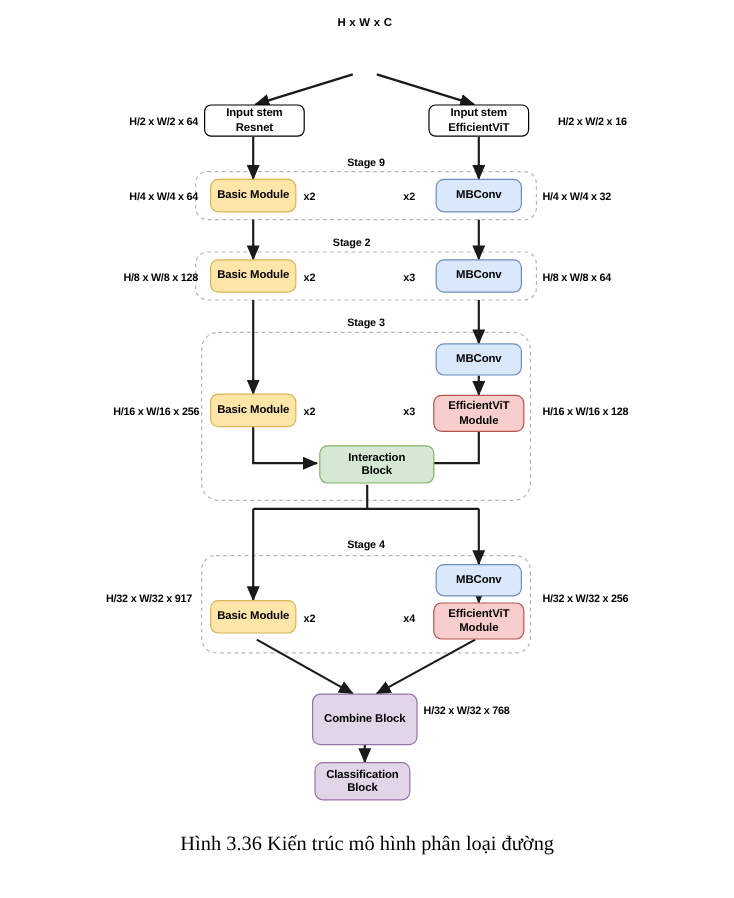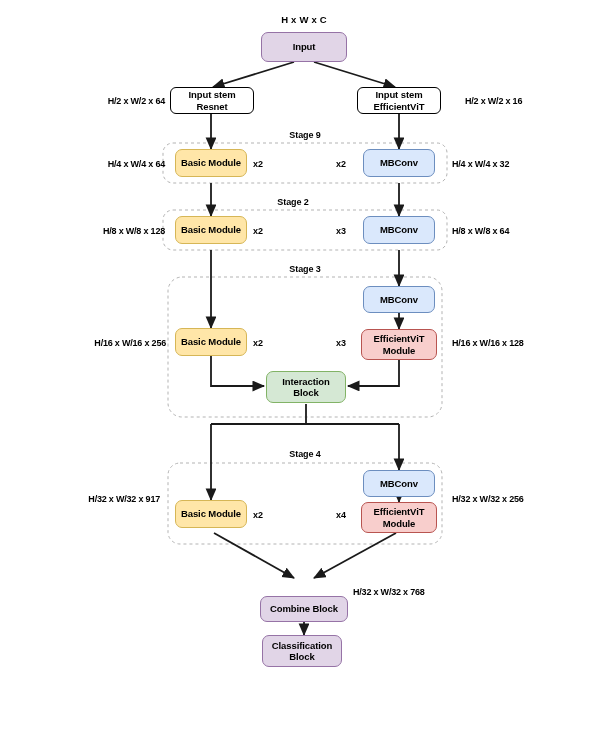--- a/index.html
+++ b/index.html
@@ -148,23 +148,20 @@
 
       <path d="M214,533 L294,578" marker-end="url(#arrowhead)"></path>
       <path d="M396,533 L314,578" marker-end="url(#arrowhead)"></path>
 
       <path d="M304,604 L304,635" marker-end="url(#arrowhead)"></path>
     </g>
   </svg>
 
   <div class="top-label" style="left:254px; top:14px; width:100px;">H x W x C</div>
 
-  <div class="node-box" style="left:261px; top:32px; width:86px; height:30px; background:#e1d5e7; border-color:#9673a6;">
-    <span>Input</span>
-  </div>
 
   <div class="node-box plain" style="left:170px; top:87px; width:84px; height:27px; background:#ffffff; border-color:#000000;">
     <div>
       <div>Input stem</div>
       <div>Resnet</div>
     </div>
   </div>
   <div class="node-box plain" style="left:357px; top:87px; width:84px; height:27px; background:#ffffff; border-color:#000000;">
     <div>
       <div>Input stem</div>
@@ -205,21 +202,21 @@
   </div>
   <div class="node-box" style="left:175px; top:328px; width:72px; height:28px; background:#ffe6a8; border-color:#d6b656;">
     <span>Basic Module</span>
   </div>
   <div class="node-box" style="left:361px; top:329px; width:76px; height:31px; background:#f8cecc; border-color:#b85450;">
     <div>
       <div>EfficientViT</div>
       <div>Module</div>
     </div>
   </div>
-  <div class="node-box" style="left:266px; top:371px; width:80px; height:32px; background:#d5e8d4; border-color:#82b366;align-items:center;">
+  <div class="node-box" style="left:266px; top:371px; width:96px; height:32px; background:#d5e8d4; border-color:#82b366;align-items:center;">
     <div>
       <div>Interaction</div>
       <div>Block</div>
     </div>
   </div>
   <div class="mult-label" style="left:253px; top:338px;">x2</div>
   <div class="mult-label" style="left:336px; top:338px;">x3</div>
   <div class="dim-label right-align" style="left:74px; top:338px; width:92px;">H/16 x W/16 x 256</div>
   <div class="dim-label" style="left:452px; top:338px;">H/16 x W/16 x 128</div>
 
@@ -234,26 +231,27 @@
     <div>
       <div>EfficientViT</div>
       <div>Module</div>
     </div>
   </div>
   <div class="mult-label" style="left:253px; top:510px;">x2</div>
   <div class="mult-label" style="left:336px; top:510px;">x4</div>
   <div class="dim-label right-align" style="left:68px; top:494px; width:92px;">H/32 x W/32 x 917</div>
   <div class="dim-label" style="left:452px; top:494px;">H/32 x W/32 x 256</div>
 
-  <div class="node-box" style="left:260px; top:596px; width:88px; height:26px; background:#e1d5e7; border-color:#9673a6;">
+  <div class="node-box" style="left:260px; top:578px; width:88px; height:43px; background:#e1d5e7; border-color:#9673a6;">
     <span>Combine Block</span>
   </div>
   <div class="dim-label" style="left:353px; top:587px;">H/32 x W/32 x 768</div>
 
   <div class="node-box" style="left:262px; top:635px; width:80px; height:32px; background:#e1d5e7; border-color:#9673a6;">
     <div>
       <div>Classification</div>
       <div>Block</div>
     </div>
   </div>
 
+  <div class="caption">Hình 3.36 Kiến trúc mô hình phân loại đường</div>
 
 </div>
 
 </body></html>

